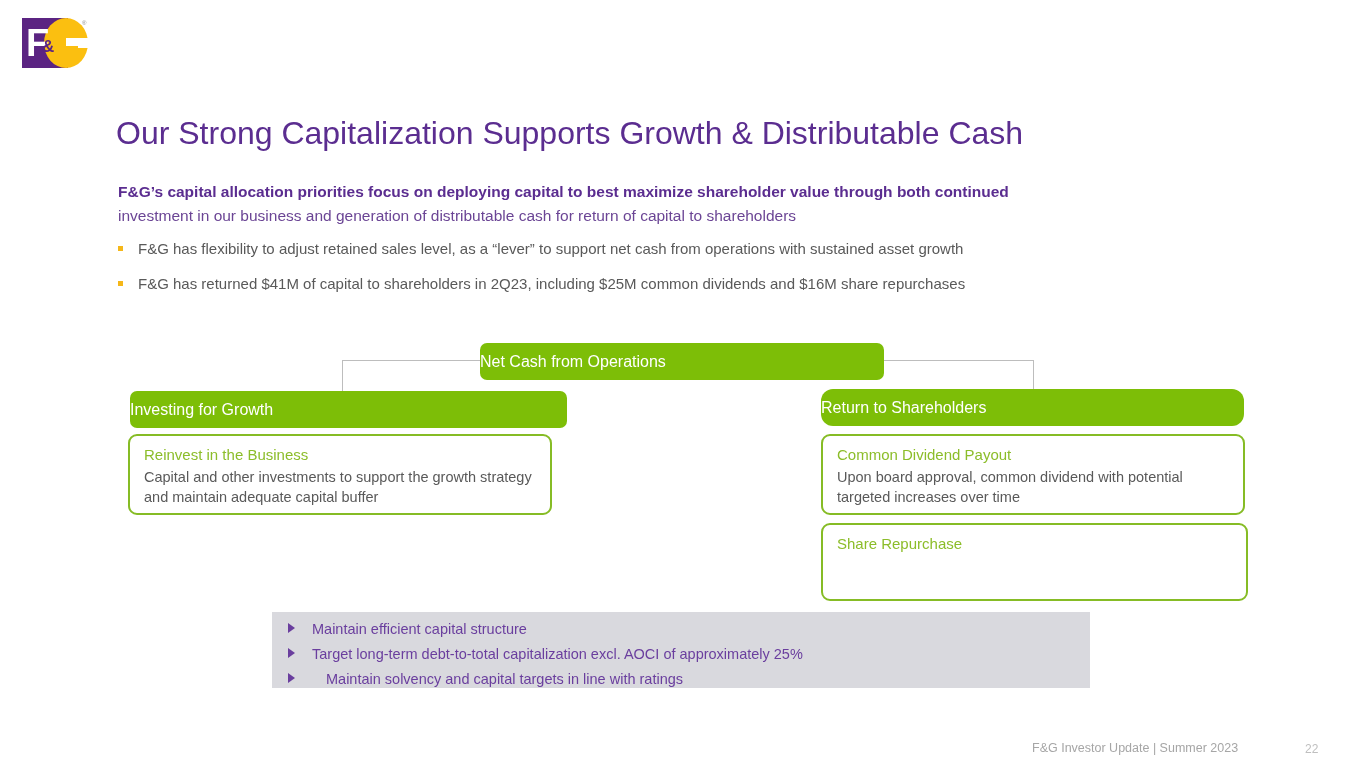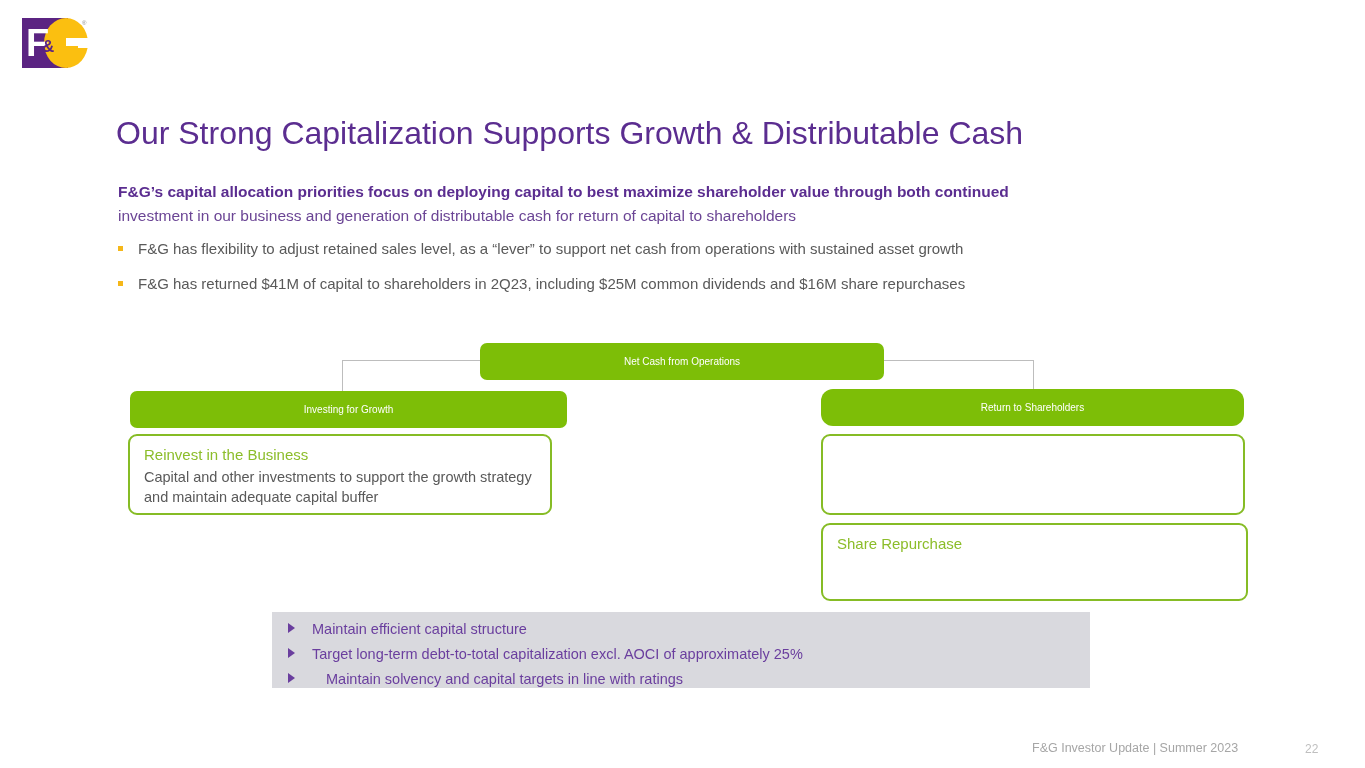--- a/index.html
+++ b/index.html
@@ -39,21 +39,21 @@
 
   
   .conn{position:absolute;background:#bdbdbd;}
   #connL-h{left:342px;top:360px;width:146px;height:1px;}
   #connL-v{left:342px;top:360px;width:1px;height:36px;}
   #connR-h{left:878px;top:360px;width:156px;height:1px;}
   #connR-v{left:1033px;top:360px;width:1px;height:34px;}
 
   
   .pill{position:absolute;background:#7DBE07;border-radius:7px;color:#ffffff;
-        font-size:10px;text-align:center;box-sizing:border-box;}
+        font-size:16px;text-align:left;box-sizing:border-box;}
   #pill-top{left:480px;top:343px;width:404px;height:37px;line-height:37px;}
   #pill-left{left:130px;top:391px;width:437px;height:37px;line-height:37px;}
   #pill-right{left:821px;top:389px;width:423px;height:37px;line-height:37px;border-radius:12px;}
 
   
   .card{position:absolute;background:#ffffff;border:2px solid #86BC25;border-radius:9px;
         box-sizing:border-box;padding:8px 14px 19px 14px;}
   .card .hd{color:#8CBD2A;font-size:15px;line-height:21px;margin-bottom:2px;}
   .card .bd{color:#595959;font-size:14.5px;line-height:20px;}
   #card-reinvest{left:128px;top:434px;width:424px;height:81px;}
@@ -108,20 +108,22 @@
 
 <div class="pill" id="pill-top">Net Cash from Operations</div>
 <div class="pill" id="pill-left">Investing for Growth</div>
 <div class="pill" id="pill-right">Return to Shareholders</div>
 
 <div class="card" id="card-reinvest">
   <div class="hd">Reinvest in the Business</div>
   <div class="bd">Capital and other investments to support the growth strategy and maintain adequate capital buffer</div>
 </div>
 <div class="card" id="card-dividend">
+  <div class="hd">Common Dividend Payout</div>
+  <div class="bd">Upon board approval, common dividend with potential targeted increases over time</div>
 </div>
 <div class="card" id="card-repurchase">
   <div class="hd">Share Repurchase</div>
 </div>
 
 <div id="graybox">
   <div class="gb-row" id="gb0">
     <span class="arw"></span>
     <span class="tx">Maintain efficient capital structure</span>
   </div>

